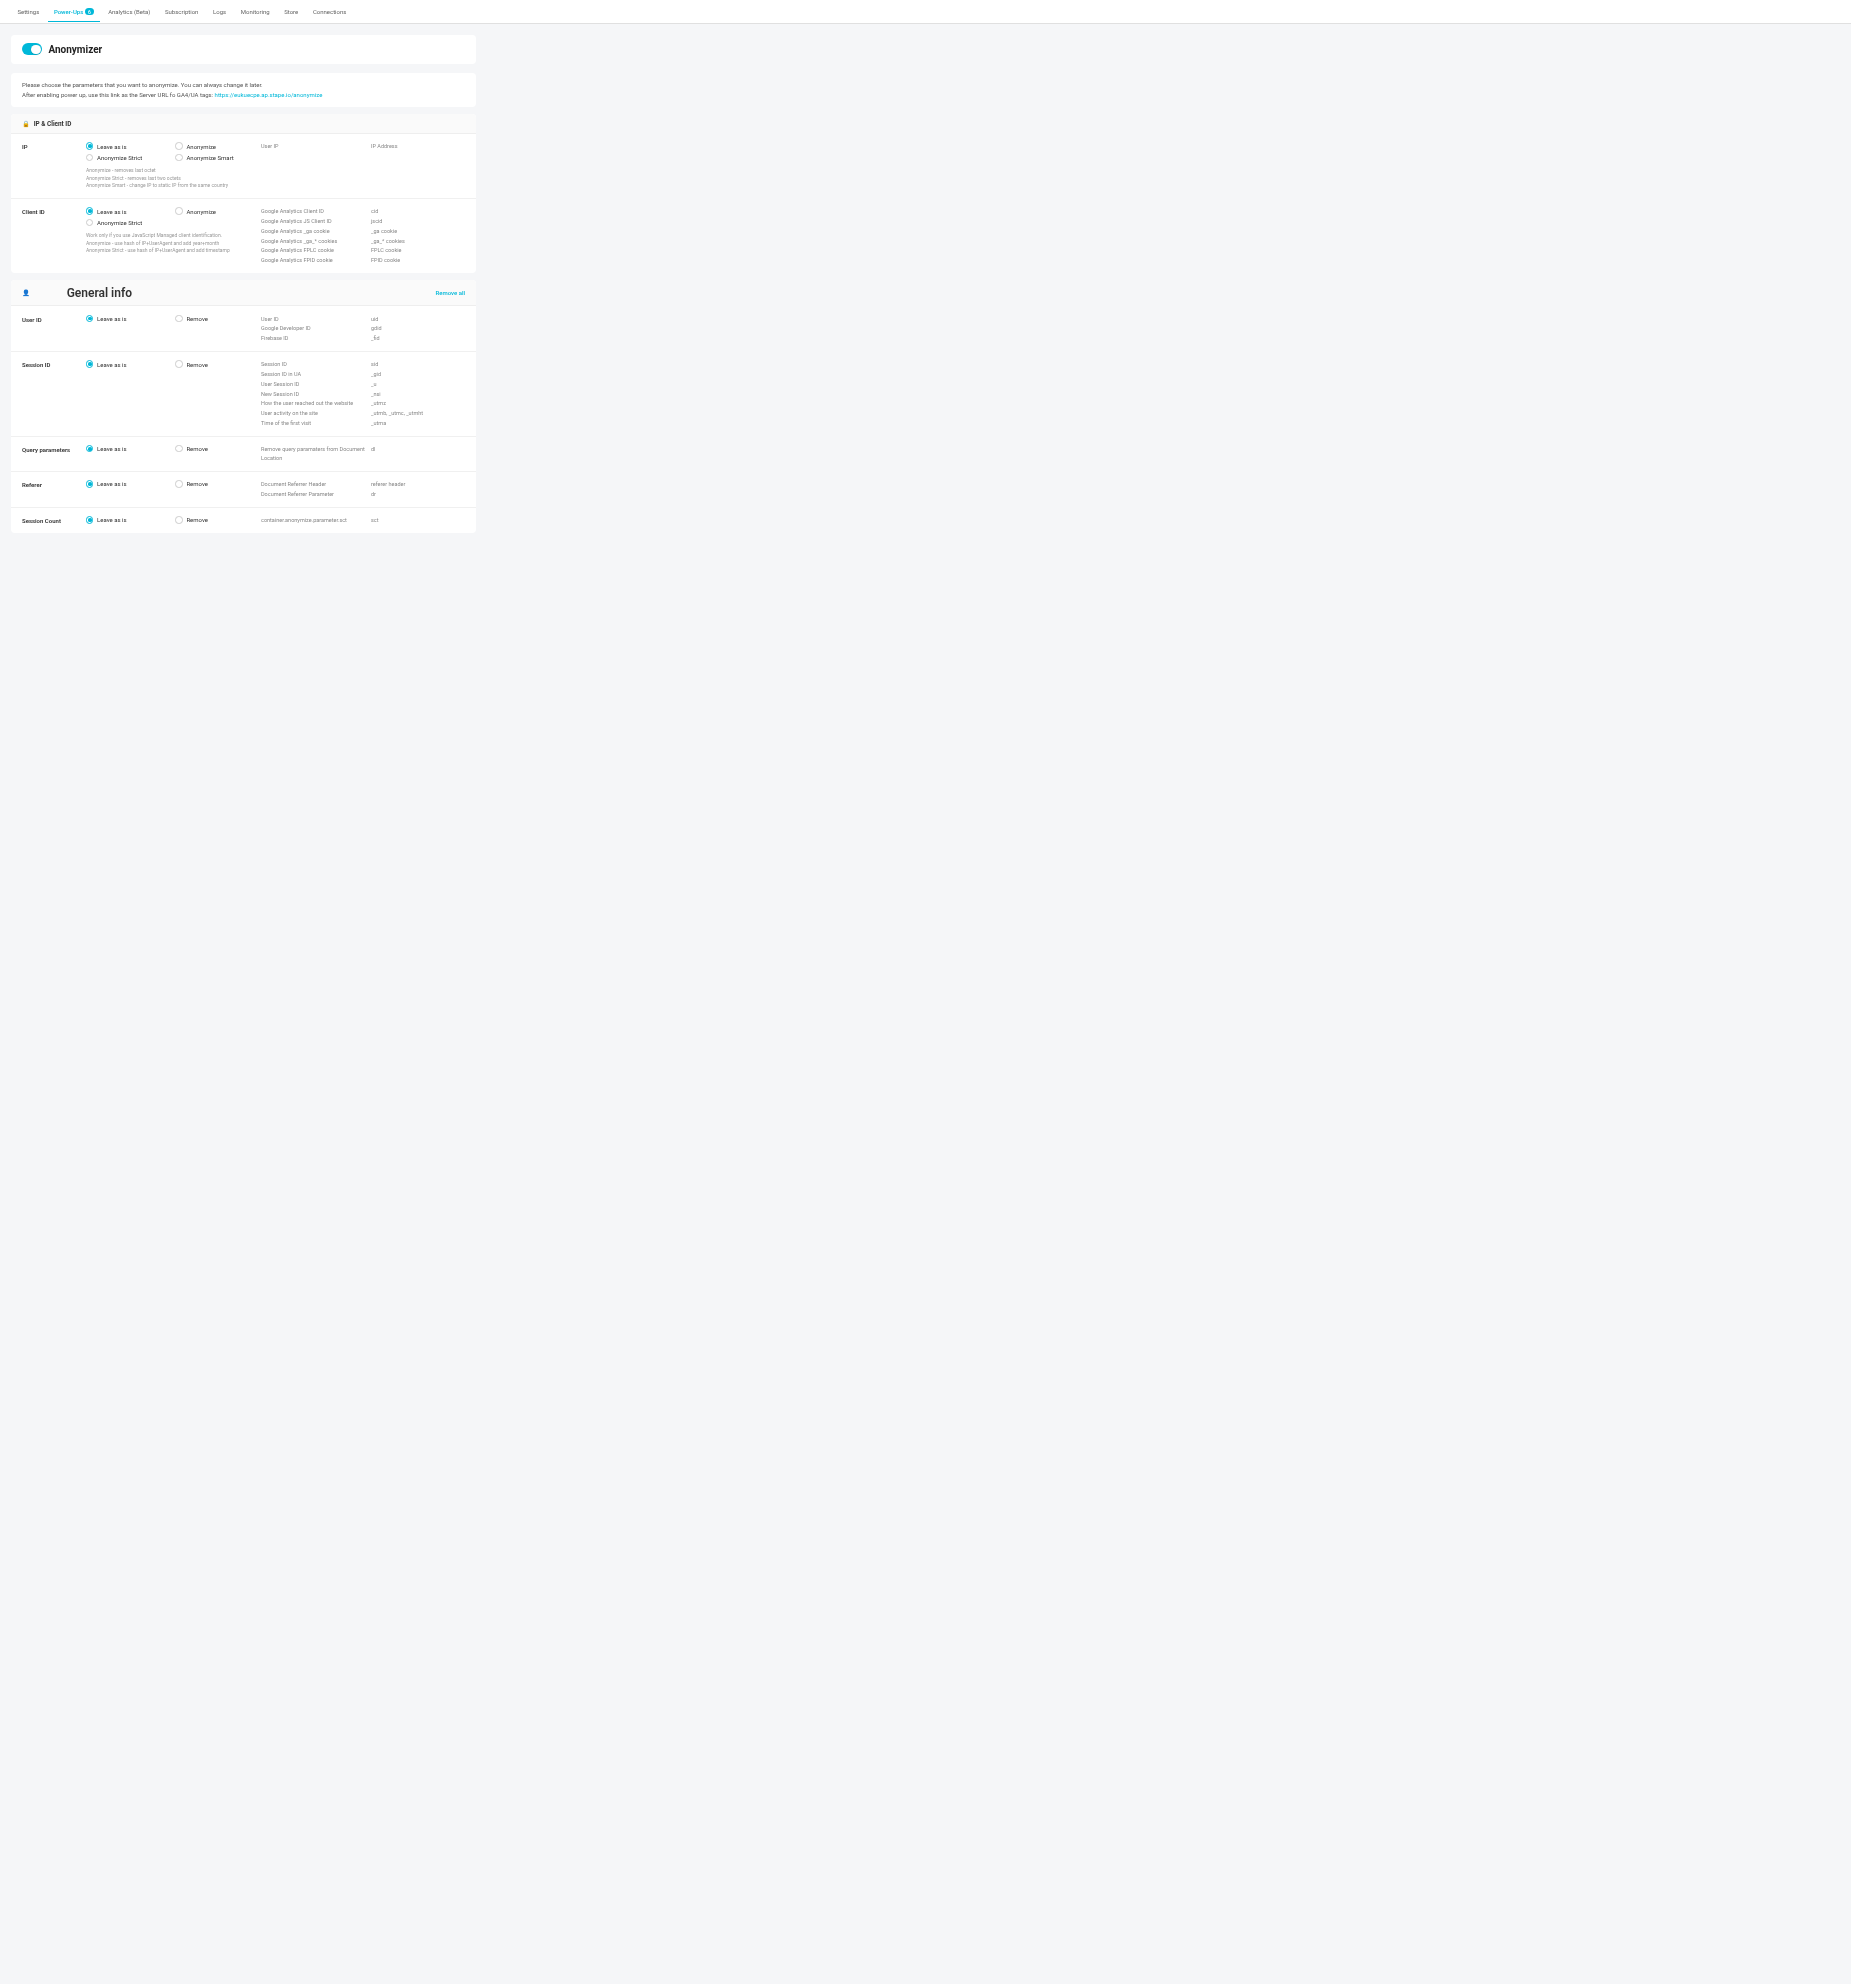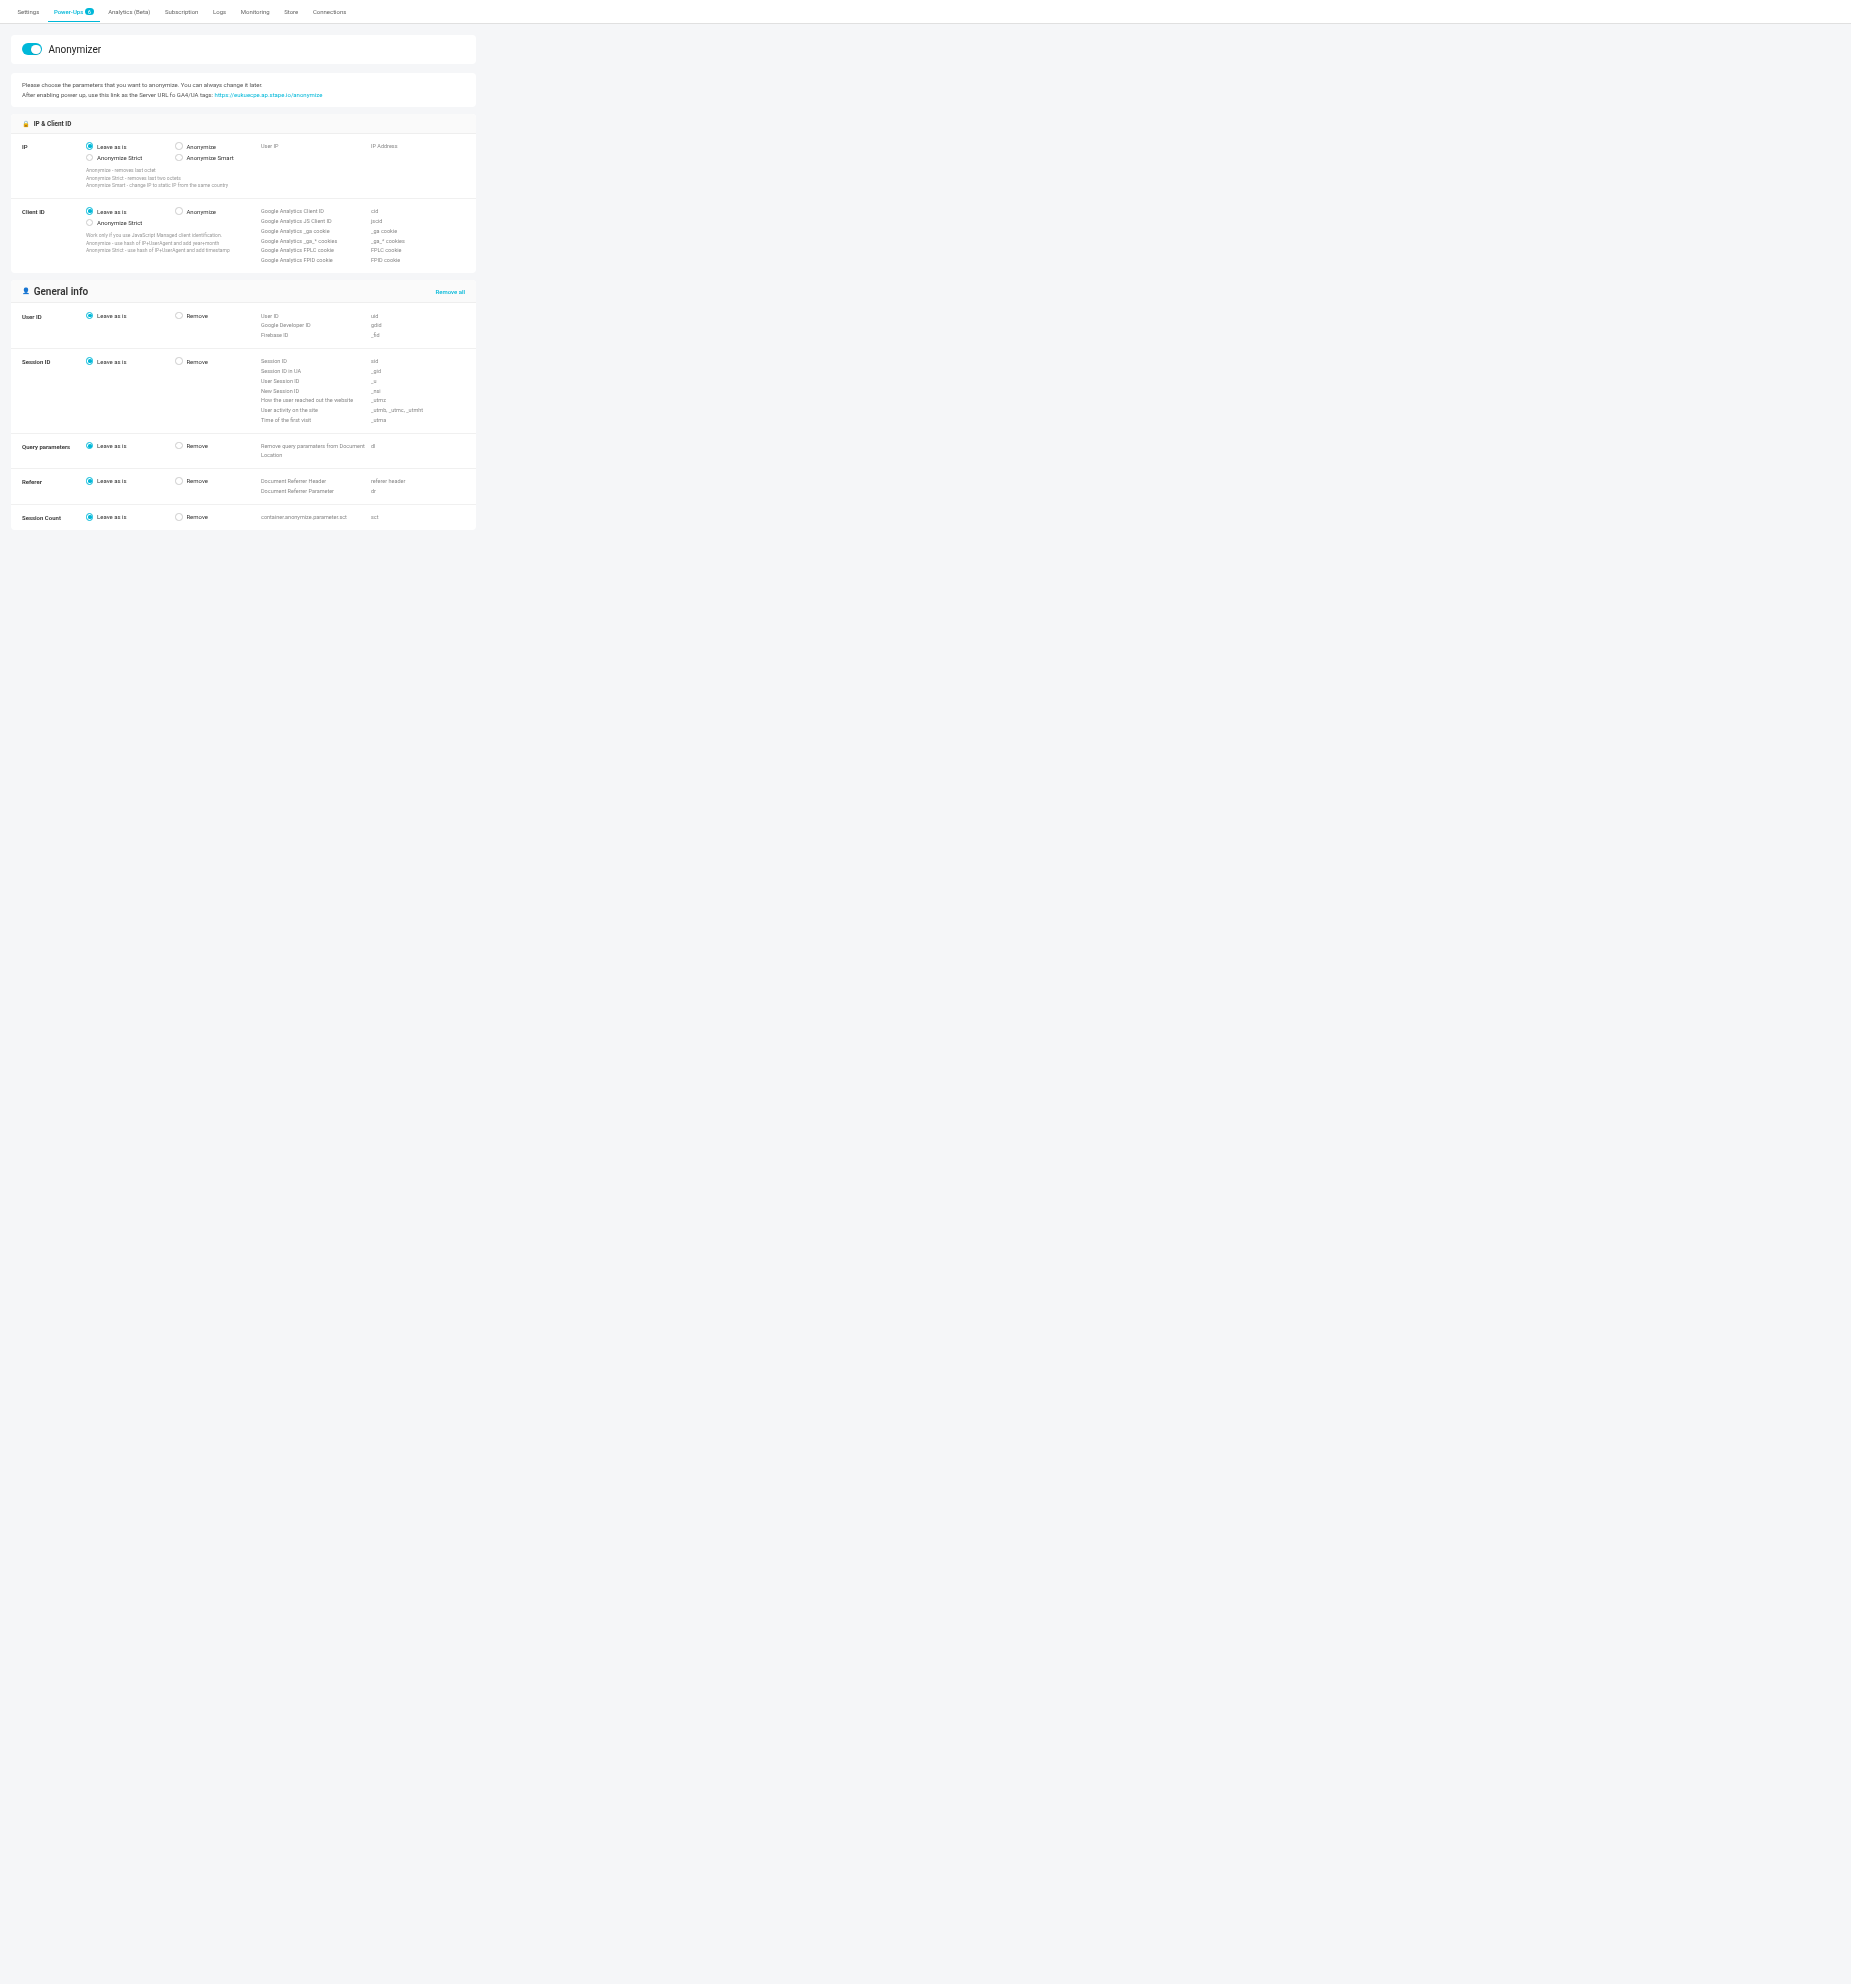--- a/index.html
+++ b/index.html
@@ -67,21 +67,21 @@
       width: 9.2px;
       height: 9.2px;
       background: #fff;
       border-radius: 50%;
       top: 1.4px;
       right: 1.4px;
       box-shadow: 0 0.5px 1.4px rgba(0,0,0,0.2);
     }
     .page-title {
       font-size: 10px;
-      font-weight: 400;
+      font-weight: 700;
       color: #222;
     }
     .description-box {
       background: #fff;
       padding: 7.4px 11px;
       border-radius: 3.7px;
       margin-bottom: 7.4px;
       font-size: 6px;
       color: #555;
       line-height: 1.6;
@@ -306,21 +306,21 @@
             <div class="code-item">_ga_* cookies</div>
             <div class="code-item">FPLC cookie</div>
             <div class="code-item">FPID cookie</div>
           </div>
         </div>
       </div>
       <div class="section">
         <div class="section-header">
           <div class="section-header-left">
             <span>👤</span>
-    <span style="font-size:10px;font-weight:600;">General info</span>
+    <span style="font-size:12px;font-weight:600;margin-left:33px;">General info</span>
           </div>
           <span class="remove-all-btn">Remove all</span>
         </div>
         <div class="setting-row">
           <div class="setting-label">User ID</div>
           <div class="options-col">
             <div class="radio-row">
               <div class="radio-option">
                 <div class="radio-circle selected"></div>
                 <span class="radio-label">Leave as is</span>

